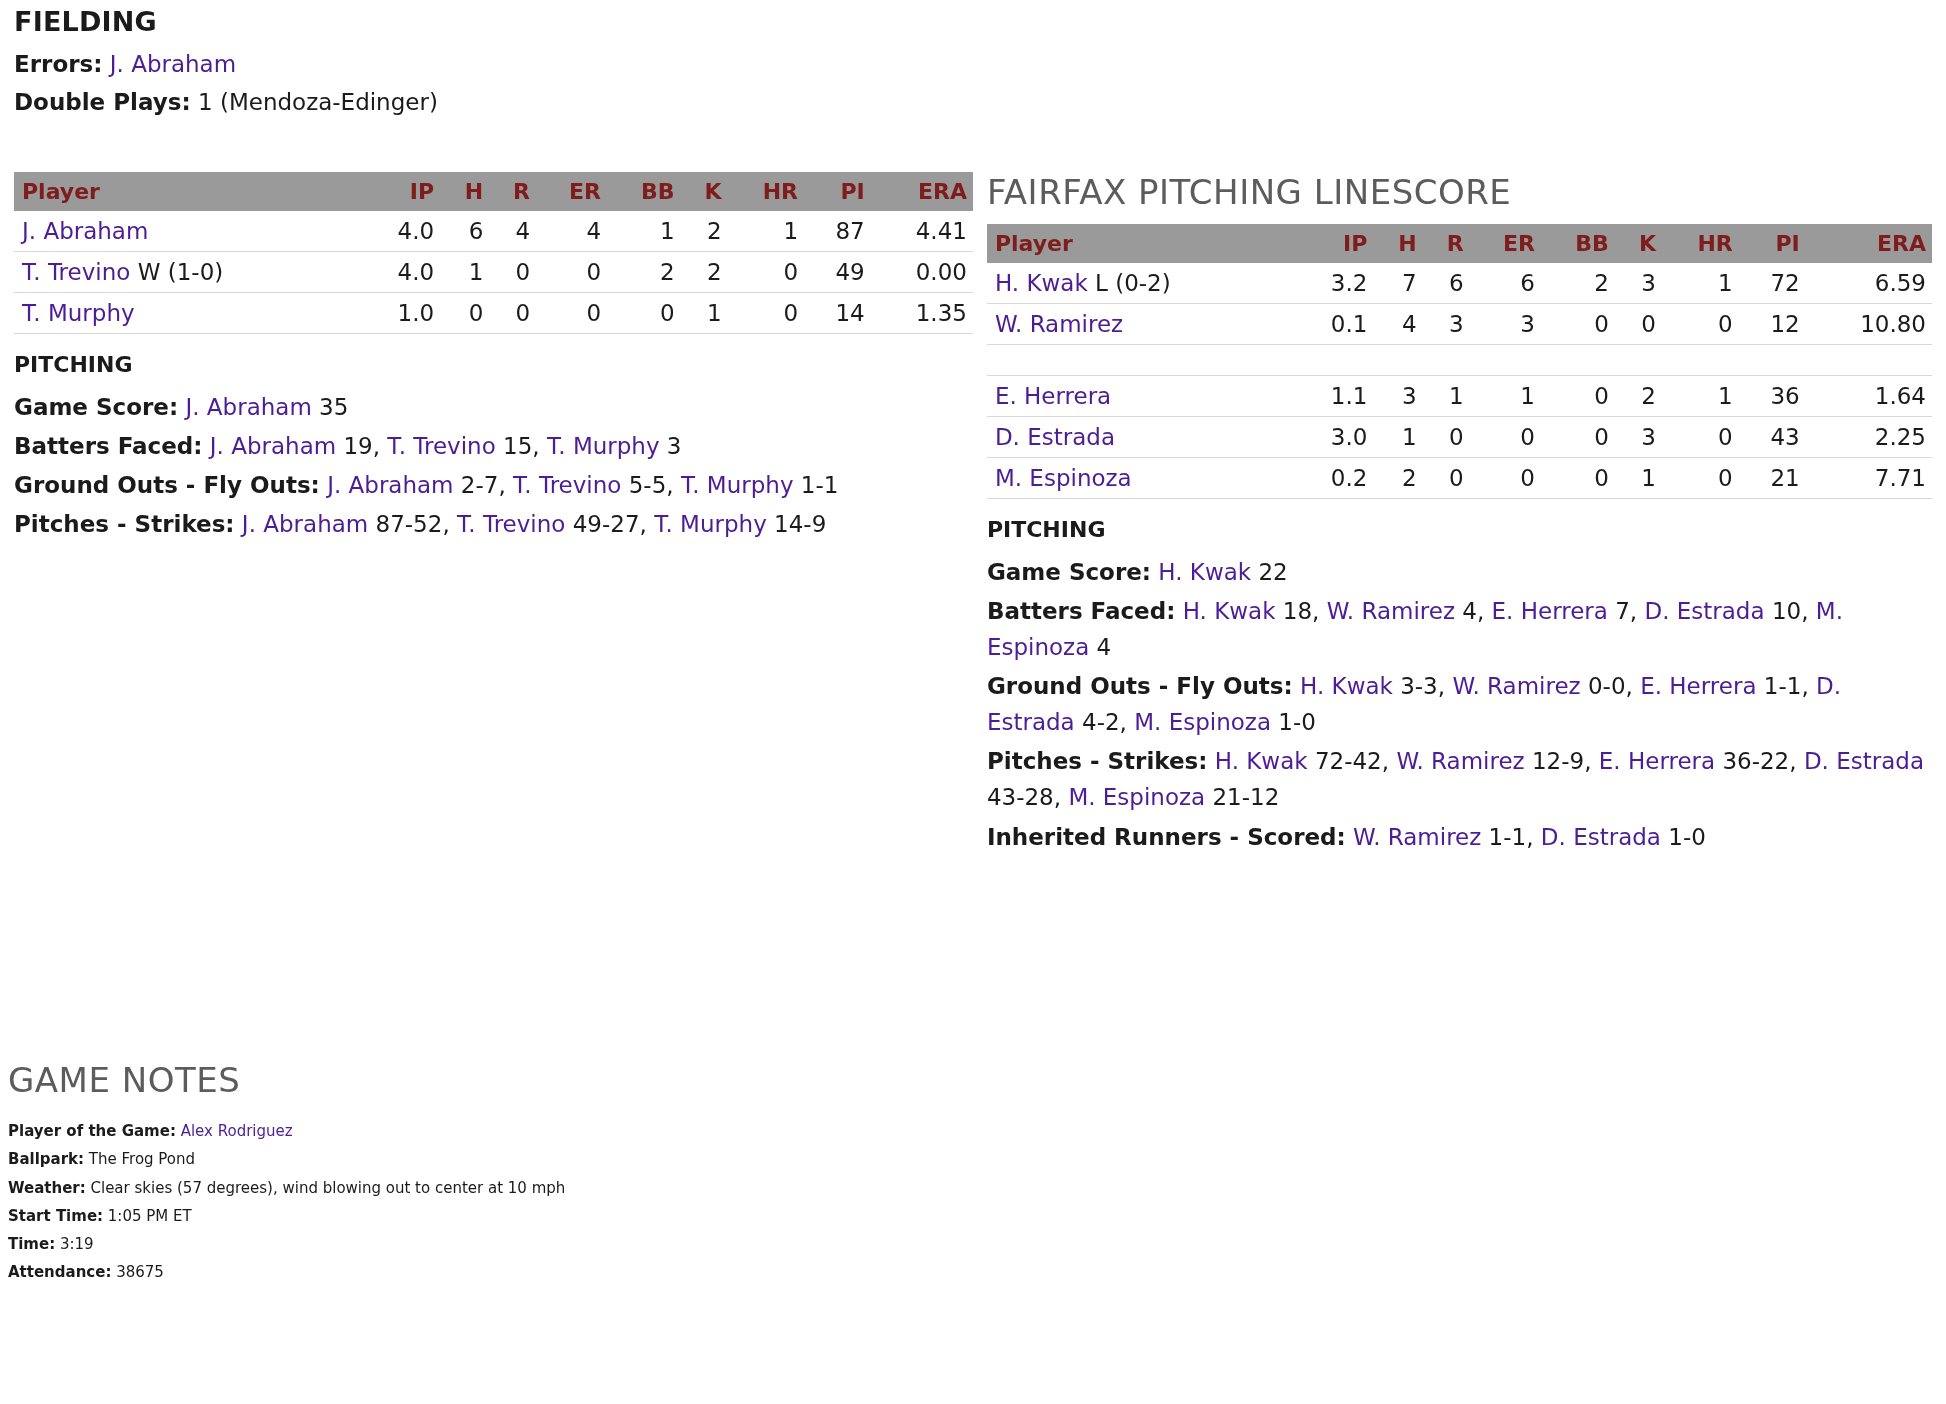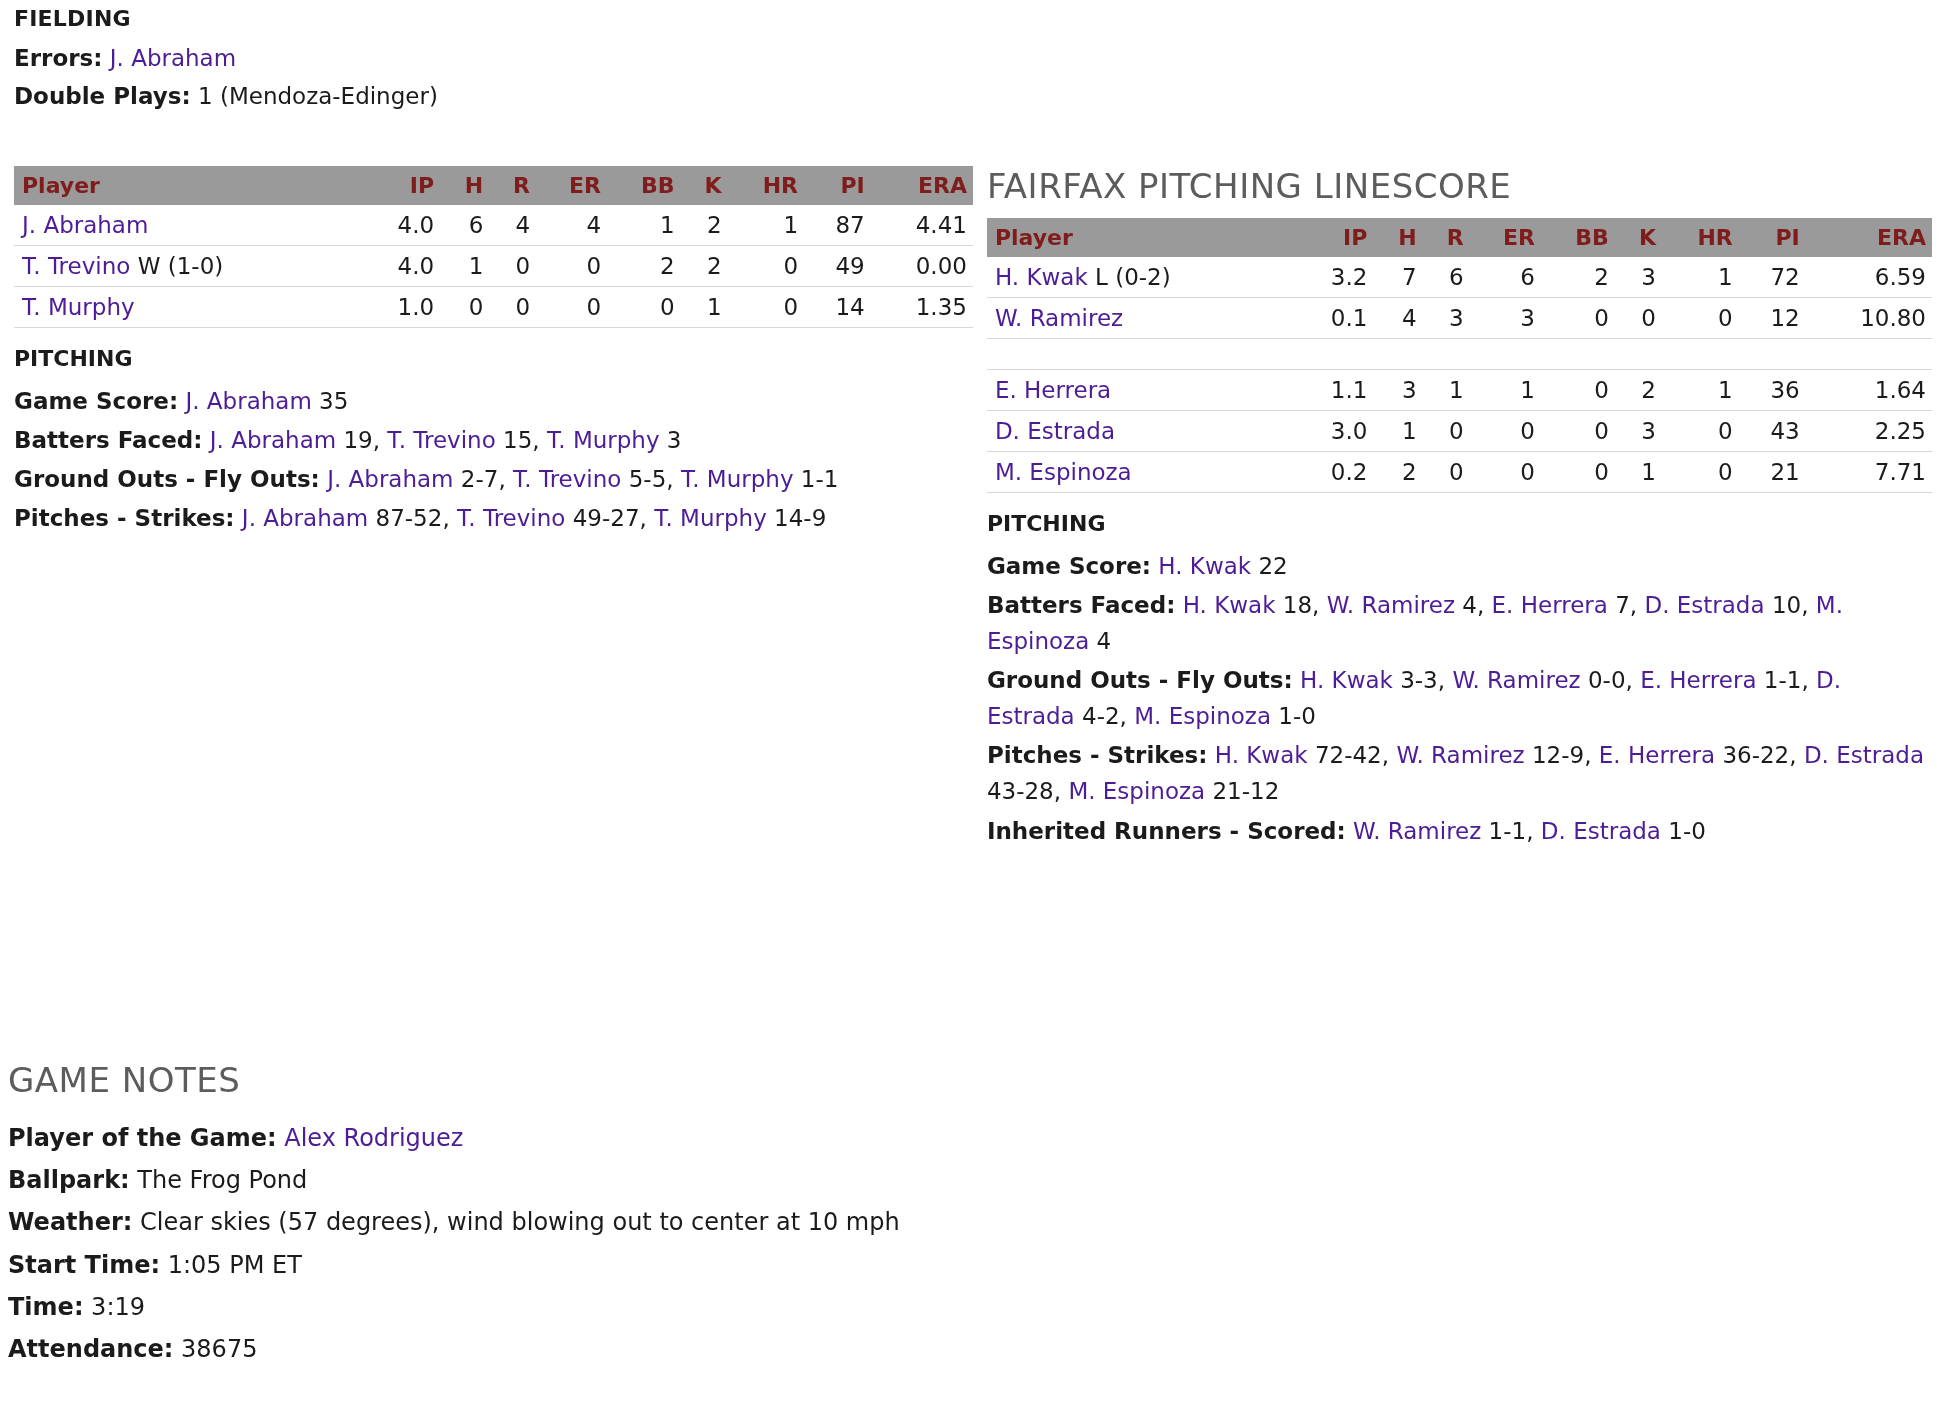--- a/index.html
+++ b/index.html
@@ -28,21 +28,21 @@
     cursor: pointer;
   }
   .bold { font-weight: bold; }
 
   
   .fielding {
     padding-top: 6px;
   }
   .fielding .hdr {
     font-weight: bold;
-    font-size: 22px;
+    font-size: 27px;
     letter-spacing: 0.2px;
     margin-bottom: 10px;
   }
   .fielding .row {
     font-size: 23px;
     line-height: 1.55;
     margin-bottom: 2px;
   }
 
   
@@ -119,21 +119,21 @@
 
   
   .gamenotes {
     position: absolute;
     left: 8px;
     top: 1060px;
     width: 1400px;
   }
   .gamenotes .sect-title { margin-bottom: 20px; }
   .gamenotes .line {
-    font-size: 24px;
+    font-size: 15px;
     line-height: 1.55;
     margin-bottom: 5px;
   }
 </style>
 </head>
 <body>
 
 <div class="page">
 
   <div class="fielding">

